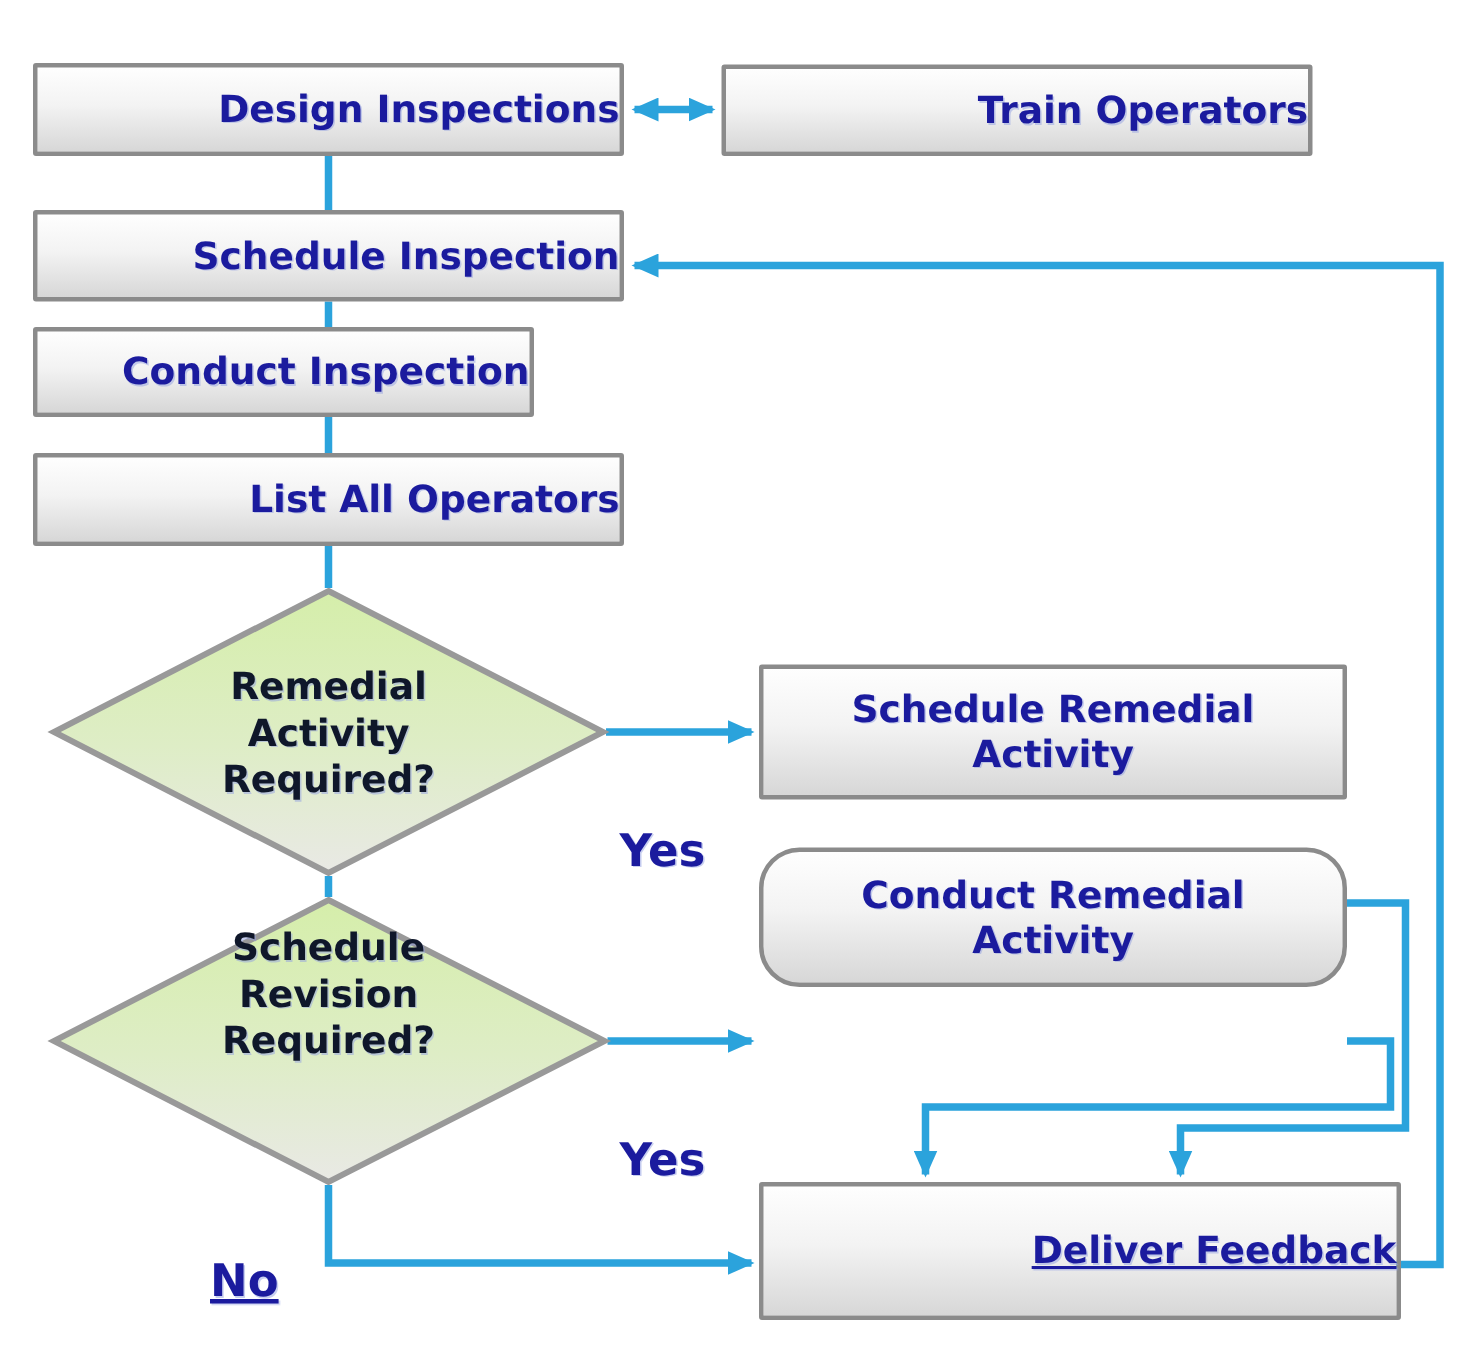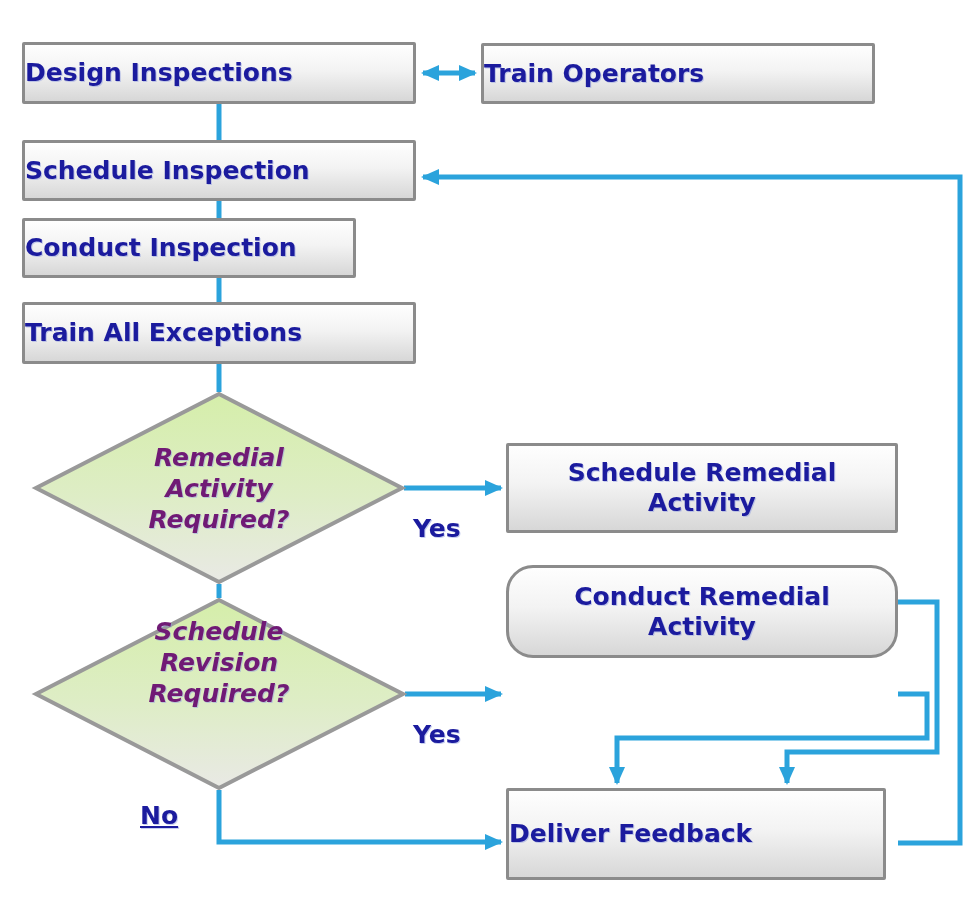--- a/index.html
+++ b/index.html
@@ -25,49 +25,49 @@
   .diamond {
     fill: url(#dgrad);
     stroke: #999999;
     stroke-width: 4;
   }
   .node {
     position: absolute;
     box-sizing: border-box;
     display: flex;
     align-items: center;
-    justify-content: flex-start;
+    justify-content: flex-end;
     text-align: center;
     background: linear-gradient(180deg, #FEFEFE 0%, #F3F3F3 45%, #D7D7D7 100%);
     border: 3px solid #8B8B8B;
     border-radius: 2px;
     color: #1B1B9E;
     font-weight: bold;
     font-size: 25px;
     line-height: 1.2;
     text-shadow: 1px 1px 0 rgba(145,160,225,0.5);
   }
   .node.wrap2 { padding: 0 40px; }
   .dlabel {
     position: absolute;
     width: 200px;
     text-align: center;
-    color: #701a75;
+    color: #0f172a;
     font-weight: bold;
     font-size: 25px;
     line-height: 1.24;
     text-shadow: 1px 1px 0 rgba(145,160,225,0.5);
-    font-style: italic;
   }
   .elabel {
     position: absolute;
     color: #1B1B9E;
     font-weight: bold;
-    font-size: 25px;
+    font-size: 30px;
     text-shadow: 1px 1px 0 rgba(145,160,225,0.5);
+    margin-top: 36px;
   }
 </style>
 </head>
 <body>
 
 <div class="canvas">
 
   <svg class="wires" viewBox="0 0 980 900" xmlns="http://www.w3.org/2000/svg">
     <defs>
       <linearGradient id="dgrad" x1="0" y1="0" x2="0" y2="1">
@@ -110,33 +110,33 @@
 
   <div class="node" style="left:481px; top:43px; width:394px; height:61px;">
     <span>Train Operators</span>
   </div>
 
   <div class="node" style="left:22px; top:218px; width:334px; height:60px;">
     <span>Conduct Inspection</span>
   </div>
 
   <div class="node" style="left:22px; top:302px; width:394px; height:62px;">
-    <span>Train All Exceptions</span>
+    <span>List All Operators</span>
   </div>
 
   <div class="node wrap2" style="left:506px; top:443px; width:392px; height:90px;">
     <span>Schedule Remedial Activity</span>
   </div>
 
   <div class="node wrap2" style="left:506px; top:565px; width:392px; height:93px;border-radius:27px;">
     <span>Conduct Remedial Activity</span>
   </div>
 
 
-  <div class="node" style="left:506px; top:788px; width:380px; height:92px;">
+  <div class="node" style="left:506px; top:788px; width:428px; height:92px;text-decoration:underline;">
     <span>Deliver Feedback</span>
   </div>
 
   <div class="dlabel" style="left:119px; top:442px;">Remedial Activity Required?</div>
 
   <div class="dlabel" style="left:119px; top:616px;">Schedule Revision Required?</div>
 
   <div class="elabel" style="left:413px; top:514px;">Yes</div>
 
   <div class="elabel" style="left:413px; top:720px;">Yes</div>

